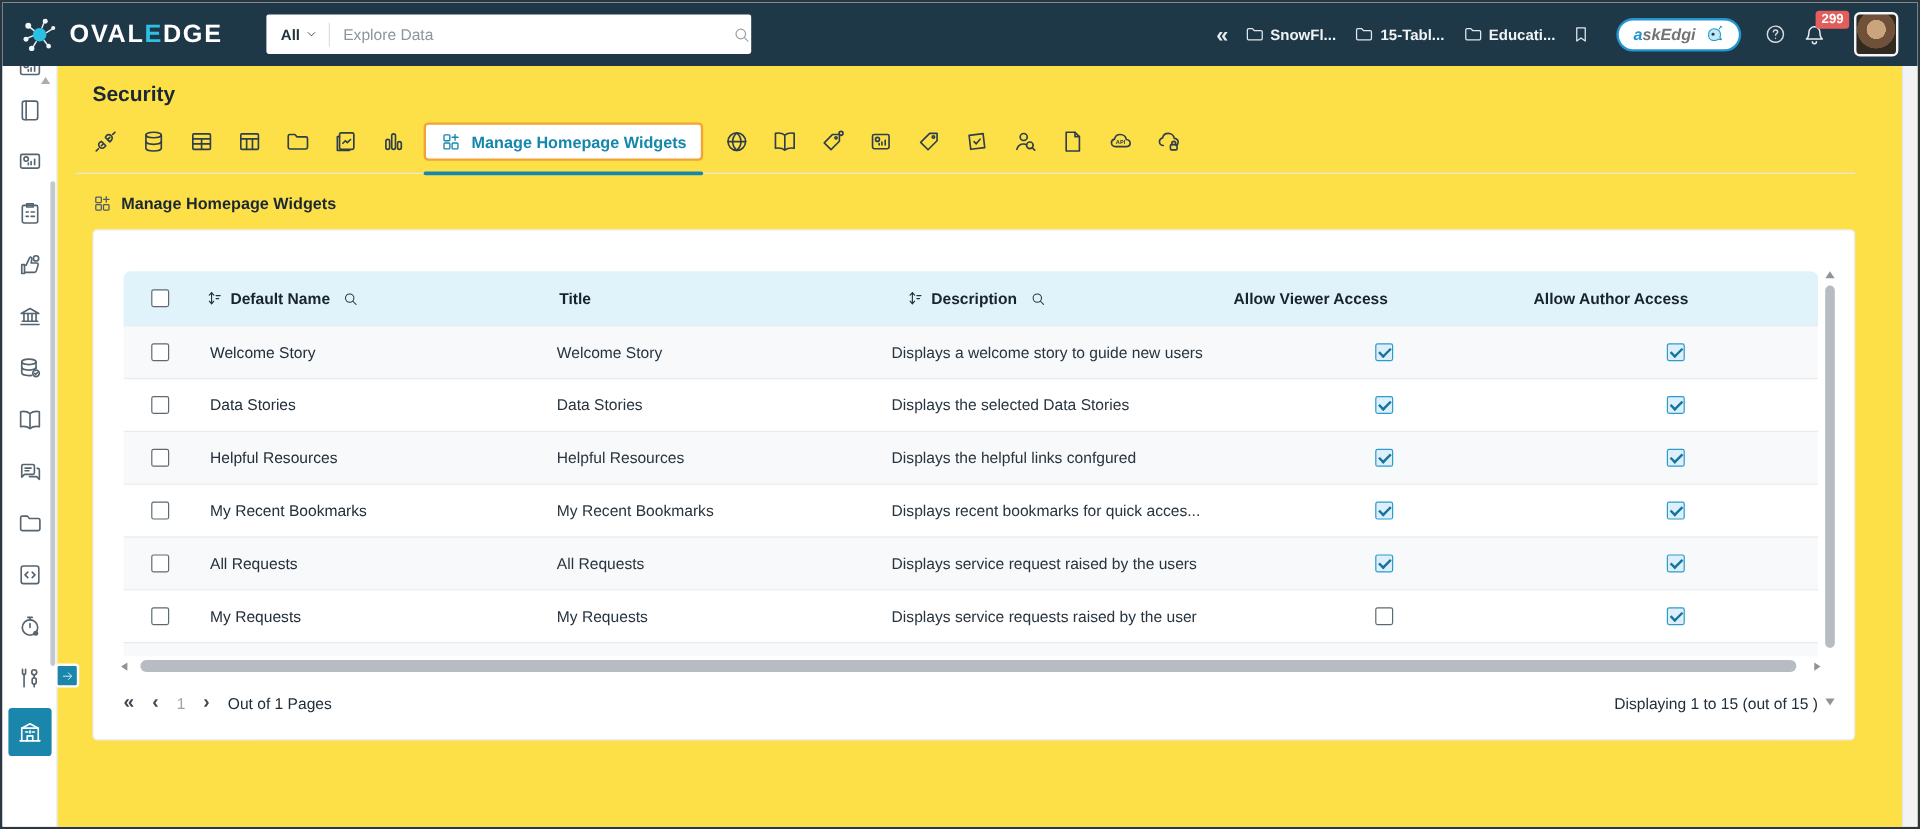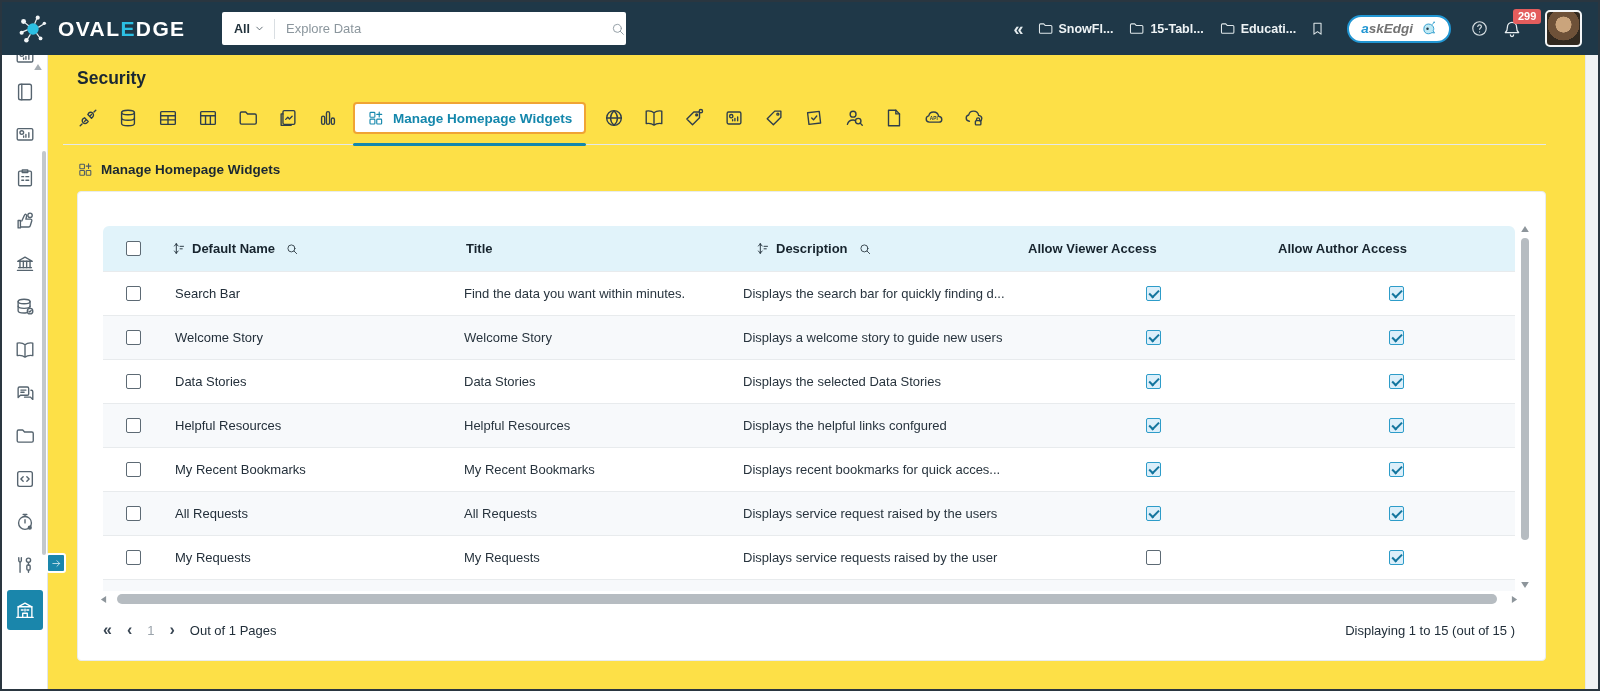--- a/index.html
+++ b/index.html
@@ -546,34 +546,20 @@
                 </span>
             </div>
             <div class="th c-viewer">
                 <span>Allow Viewer Access</span>
               </div>
             <div class="th c-author">
                 <span>Allow Author Access</span>
               </div>
           </div>
           <div id="tbody">
-              <div class="tr">
-                <div class="td c-check">
-                  <span class="cb"></span>
-                </div>
-                <div class="td c-name">Search Bar</div>
-                <div class="td c-title">Find the data you want within minutes.</div>
-                <div class="td c-desc">Displays the search bar for quickly finding d...</div>
-                <div class="td c-viewer">
-                  <span class="cb on"></span>
-                </div>
-                <div class="td c-author">
-                  <span class="cb on"></span>
-                </div>
-              </div>
               <div class="tr alt">
                 <div class="td c-check">
                   <span class="cb"></span>
                 </div>
                 <div class="td c-name">Welcome Story</div>
                 <div class="td c-title">Welcome Story</div>
                 <div class="td c-desc">Displays a welcome story to guide new users</div>
                 <div class="td c-viewer">
                   <span class="cb on"></span>
                 </div>

